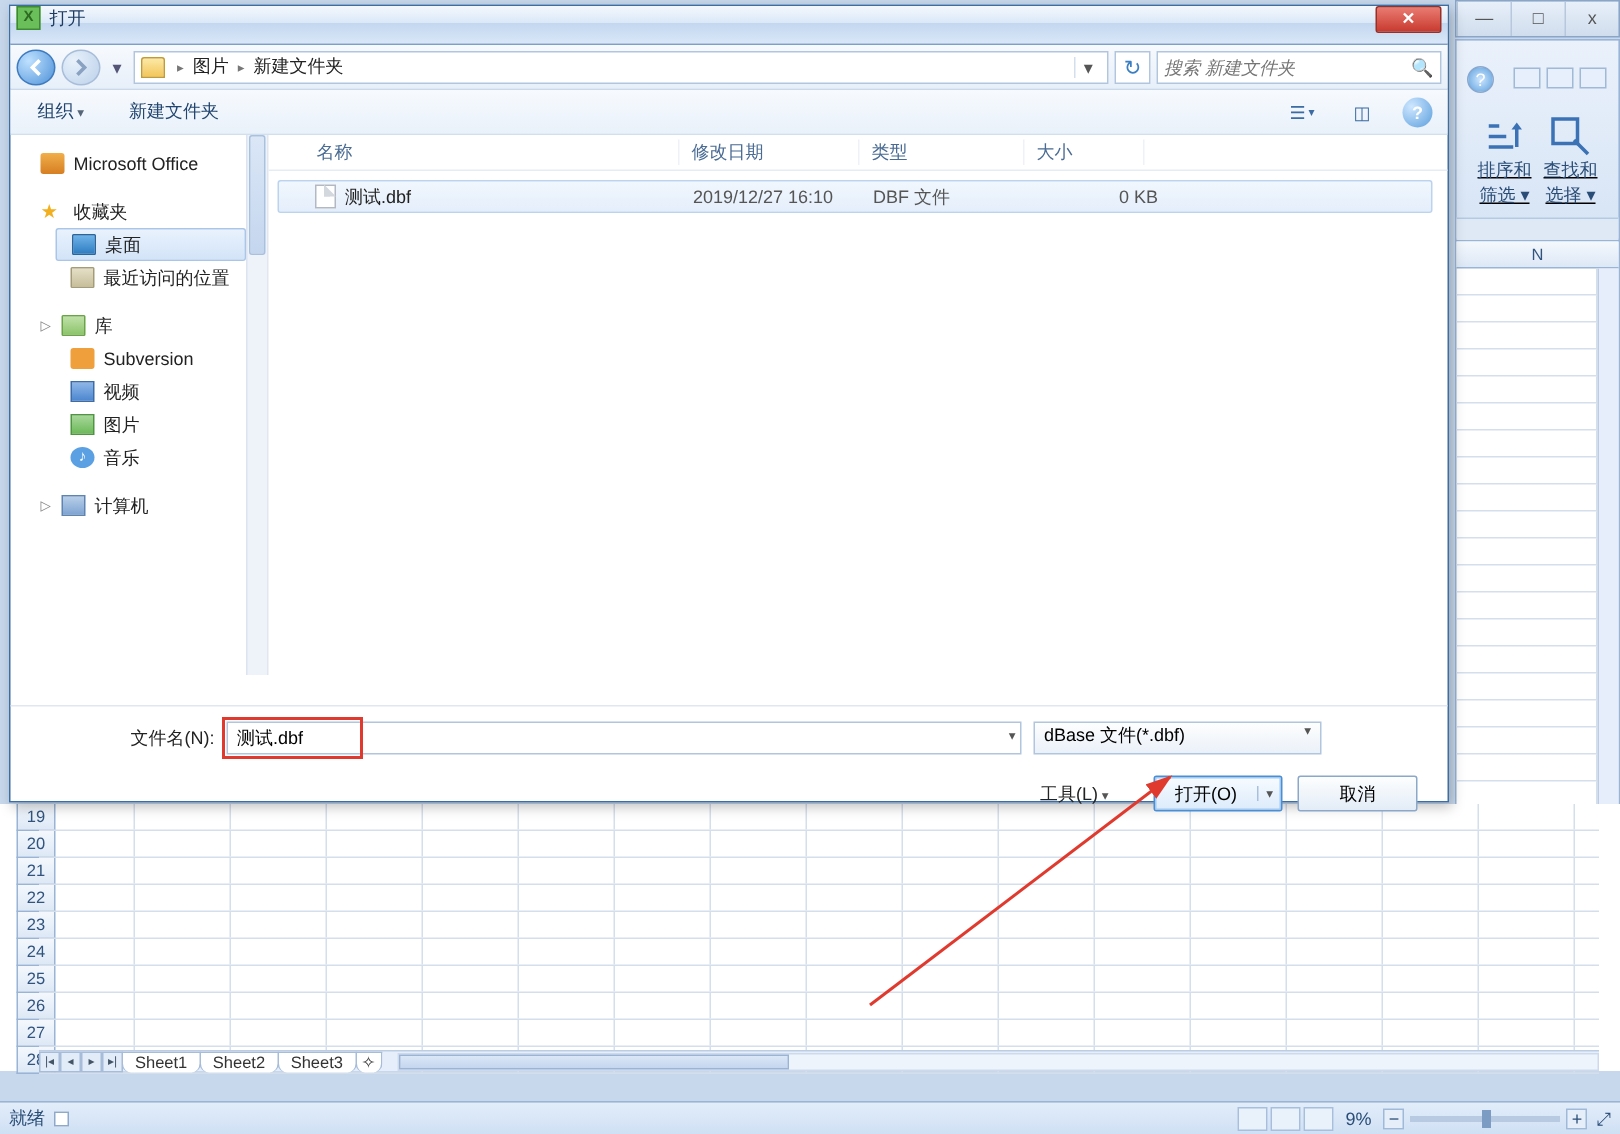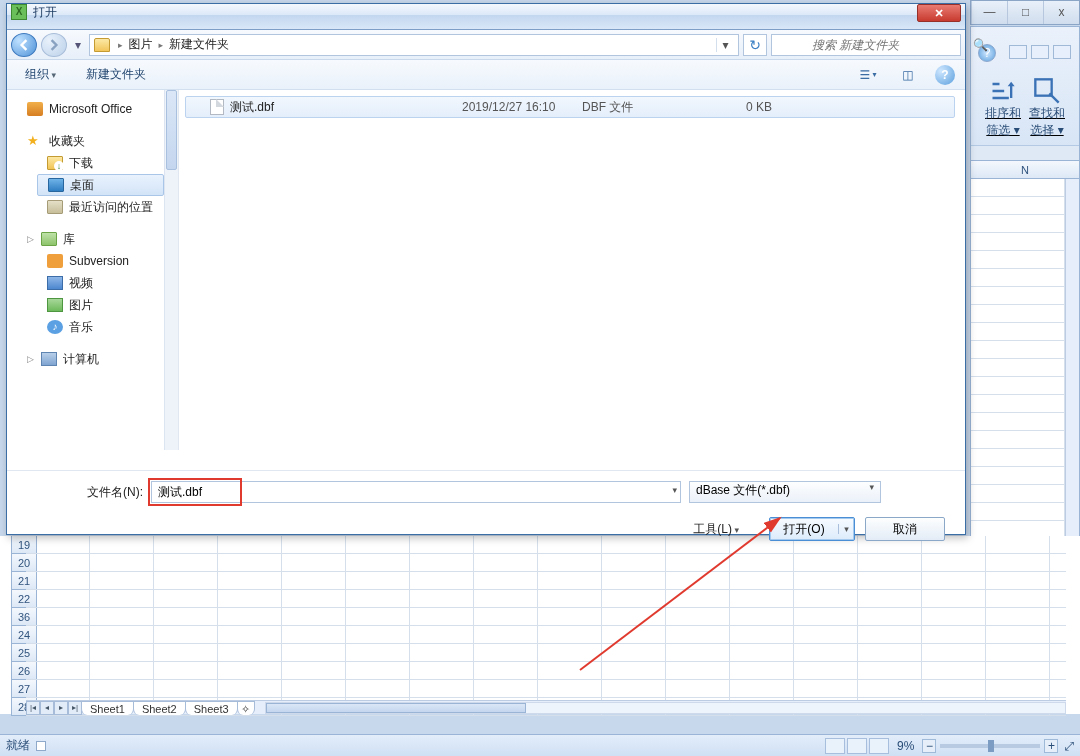--- a/index.html
+++ b/index.html
@@ -64,21 +64,21 @@
 .navbtn.fwd { background: radial-gradient(circle at 30% 30%, #e8f1fb, #bcd1ea); color: #7a93b3; border-color: #a8bdd9; }
 .navbtn svg { width: 12px; height: 12px; }
 .navdd { width: 14px; height: 24px; display: flex; align-items: center; justify-content: center; color: #557; }
 .breadcrumb { flex: 1; height: 22px; border: 1px solid #b2c5df; background: #fff; display: flex; align-items: center; padding: 0 4px; }
 .breadcrumb .ficon { width: 16px; height: 14px; background: linear-gradient(#fce9a6,#f2c65b); border: 1px solid #c49b33; border-radius: 2px 2px 0 0; margin-right: 2px; }
 .breadcrumb .sep { color: #777; margin: 0 6px; font-size: 9px; }
 .breadcrumb .seg { color: #222; }
 .breadcrumb .dd { margin-left: auto; width: 18px; text-align: center; color: #555; border-left: 1px solid #d4dfee; }
 .refresh { width: 24px; height: 22px; border: 1px solid #b2c5df; background: #fff; display: flex; align-items: center; justify-content: center; color: #3a7fc4; font-size: 14px; }
 .searchbox { width: 190px; height: 22px; border: 1px solid #b2c5df; background: #fff; display: flex; align-items: center; padding: 0 4px; gap: 4px; }
-.searchbox input { border: none; outline: none; flex: 1; color: #888; font-style: italic; font-size: 12px; background: transparent; margin-left: 36px; }
+.searchbox input { border: none; outline: none; flex: 1; color: #888; font-style: italic; font-size: 12px; background: transparent; }
 .searchbox .sg { color: #6a88ad; margin-left: auto; }
 
 .toolbar { height: 30px; background: linear-gradient(#f7fafe,#e9f1fa); border-bottom: 1px solid #d2dfee; display: flex; align-items: center; padding: 0 10px; gap: 14px; }
 .toolbar .tb { color: #22456f; padding: 3px 8px; border-radius: 2px; }
 .toolbar .tb.dd::after { content: " ▾"; color: #567; font-size: 9px; }
 .toolbar .sp { flex: 1; }
 .tbicon { width: 26px; height: 22px; border: 1px solid transparent; display: flex; align-items: center; justify-content: center; color: #3b6ca3; }
 .tbicon.dd::after { content: "▾"; font-size: 8px; margin-left: 2px; }
 .help { width: 20px; height: 20px; border-radius: 50%; background: radial-gradient(circle at 30% 30%, #cfe7ff, #5a9fdd); color: #fff; text-align: center; line-height: 20px; font-weight: bold; }
 
@@ -202,21 +202,21 @@
     </div>
     <div class="vscroll"></div>
   </div>
 
   <div class="lower-grid">
     <div class="rowhdrs" id="rowhdrs">
         <div class="rh">19</div>
         <div class="rh">20</div>
         <div class="rh">21</div>
         <div class="rh">22</div>
-        <div class="rh">36</div>
+        <div class="rh">23</div>
         <div class="rh">24</div>
         <div class="rh">25</div>
         <div class="rh">26</div>
         <div class="rh">27</div>
         <div class="rh">28</div>
       </div>
     <div class="cells" id="lowercells">
         <div class="gr">
           <div class="gc"></div>
           <div class="gc"></div>
@@ -486,24 +486,20 @@
       <div class="tree">
         <div class="item">
             <span class="ico office"></span>
             <span>Microsoft Office</span>
           </div>
 
         <div class="item cat">
             <span class="ico star">★</span>
             <span>收藏夹</span>
           </div>
-        <div class="item l2">
-            <span class="ico down"></span>
-            <span>下载</span>
-          </div>
         <div class="item active">
             <span class="ico desk"></span>
             <span>桌面</span>
           </div>
         <div class="item l2">
             <span class="ico recent"></span>
             <span>最近访问的位置</span>
           </div>
 
         <div class="item cat">
@@ -533,20 +529,26 @@
             <span class="ico pc"></span>
             <span>计算机</span>
           </div>
       </div>
       <div class="vsb">
           <div class="thumb"></div>
         </div>
     </div>
 
     <div class="filelist">
+      <div class="fl-hdr">
+        <div class="col" style="width:250px">名称</div>
+        <div class="col" style="width:120px">修改日期</div>
+        <div class="col" style="width:110px">类型</div>
+        <div class="col" style="width:80px">大小</div>
+      </div>
       <div class="fl-row">
         <span class="ico file"></span>
         <span class="c" style="width:232px">测试.dbf</span>
         <span class="c" style="width:120px; color:#555;">2019/12/27 16:10</span>
         <span class="c" style="width:110px; color:#555;">DBF 文件</span>
         <span class="c" style="width:80px; color:#555; text-align:right;">0 KB</span>
       </div>
     </div>
   </div>
 

